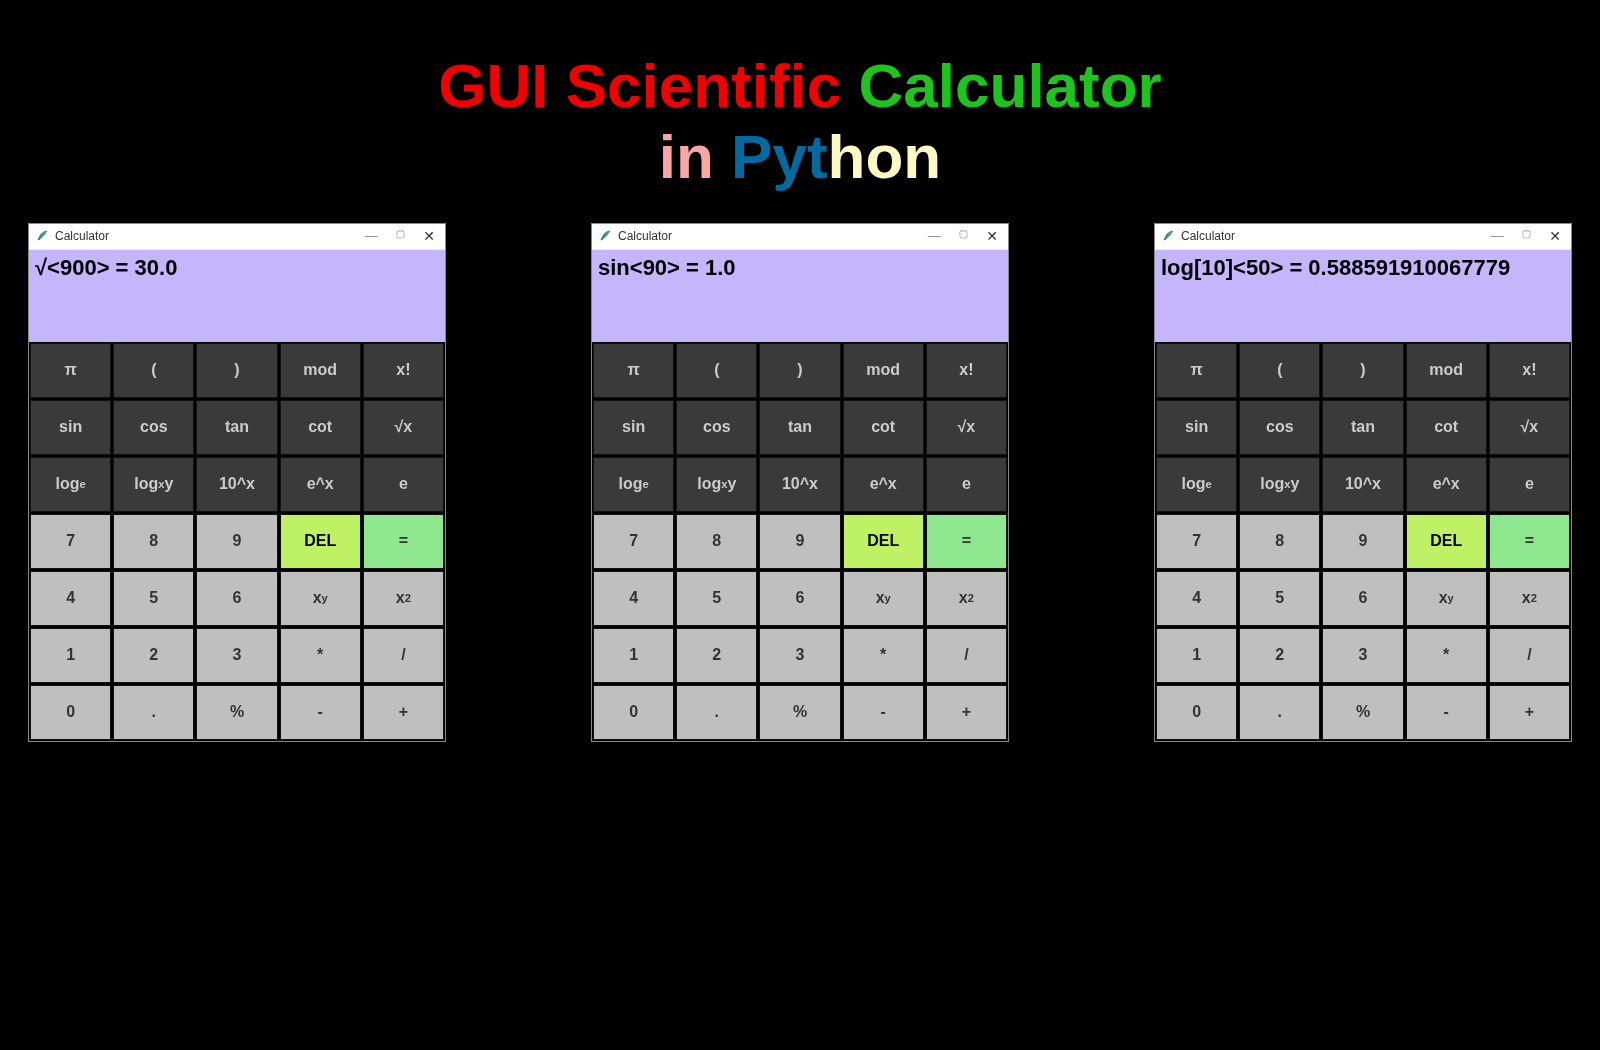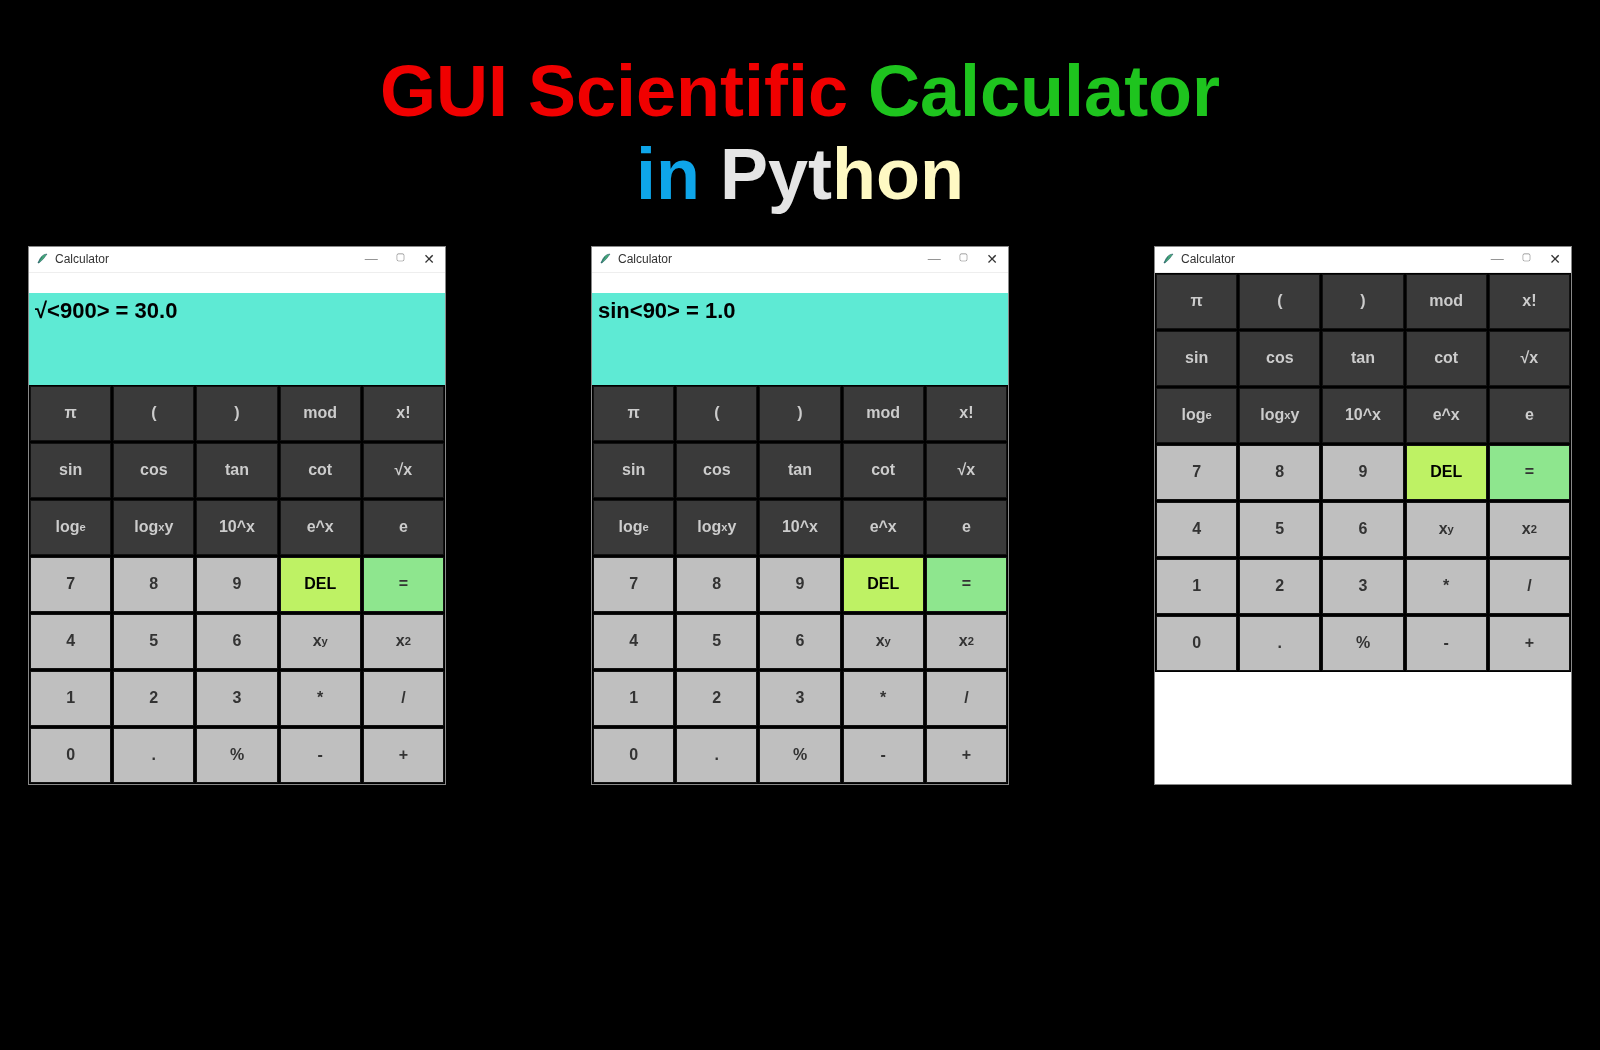--- a/index.html
+++ b/index.html
@@ -7,29 +7,29 @@
     background: #000;
     width: 1600px;
     height: 1050px;
     font-family: Arial, sans-serif;
     overflow: hidden;
   }
   .heading {
     text-align: center;
     padding-top: 50px;
     font-weight: 900;
-    font-size: 72px;
+    font-size: 62px;
     line-height: 1.15;
   }
   .heading .row1 { display: inline; }
   .heading .row2 { display: block; }
   .t-red { color: #f00000; }
   .t-green { color: #1ec41e; }
-  .t-white { color: #0ea5e9; }
-  .t-yellow { color: #e5e5e5; }
+  .t-white { color: #fca5a5; }
+  .t-yellow { color: #0369a1; }
   .t-blue { color: #fef9c3; }
 
   .calculators {
     display: flex;
     justify-content: space-between;
     padding: 30px 28px 0 28px;
     gap: 30px;
   }
   .calc-window {
     background: #fff;
@@ -62,30 +62,29 @@
     color: #888;
     font-size: 13px;
     padding-right: 4px;
   }
   .titlebar-controls span { cursor: default; }
   .titlebar-controls .min { }
   .titlebar-controls .max { font-size: 10px; }
   .titlebar-controls .close { color: #333; font-size: 14px; }
 
   .display {
-    background: #5eead4;
+    background: #c4b5fd;
     height: 92px;
     padding: 4px 6px;
     font-size: 22px;
     font-weight: bold;
     color: #000;
     font-family: Arial, sans-serif;
     word-break: break-all;
     line-height: 1.25;
-    margin-top: 20px;
   }
 
   .button-grid {
     display: grid;
     grid-template-columns: repeat(5, 1fr);
     grid-template-rows: repeat(7, 55px);
     gap: 2px;
     background: #000;
     padding: 1px;
   }
@@ -239,20 +238,21 @@
             <line x1="3" y1="11" x2="7" y2="5" stroke="#256" stroke-width="0.6"></line>
           </svg>
         </span>
         <span class="titlebar-title">Calculator</span>
         <span class="titlebar-controls">
           <span class="min">—</span>
           <span class="max">▢</span>
           <span class="close">✕</span>
         </span>
       </div>
+      <div class="display">log[10]&lt;50&gt; = 0.588591910067779</div>
       <div class="button-grid">
         <div class="btn btn-dark">π</div>
         <div class="btn btn-dark">(</div>
         <div class="btn btn-dark">)</div>
         <div class="btn btn-dark">mod</div>
         <div class="btn btn-dark">x!</div>
         <div class="btn btn-dark">sin</div>
         <div class="btn btn-dark">cos</div>
         <div class="btn btn-dark">tan</div>
         <div class="btn btn-dark">cot</div>

